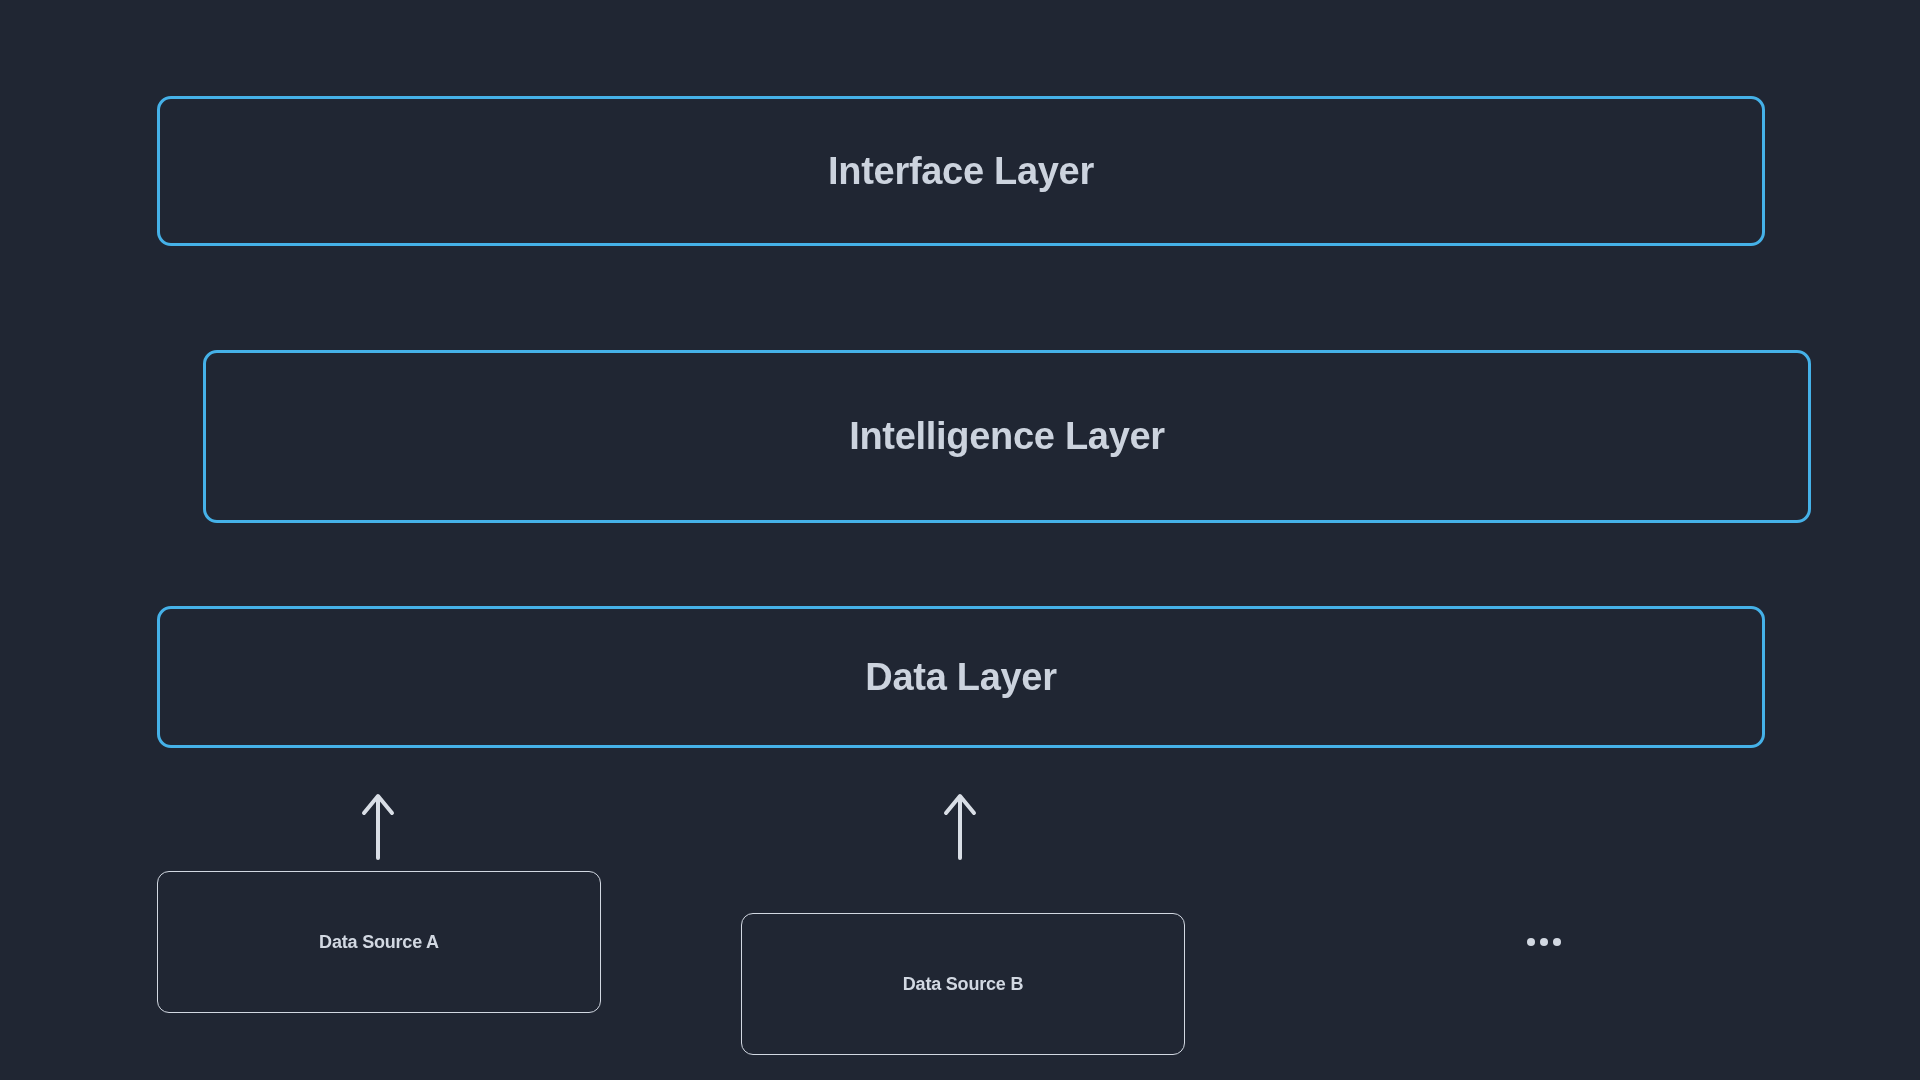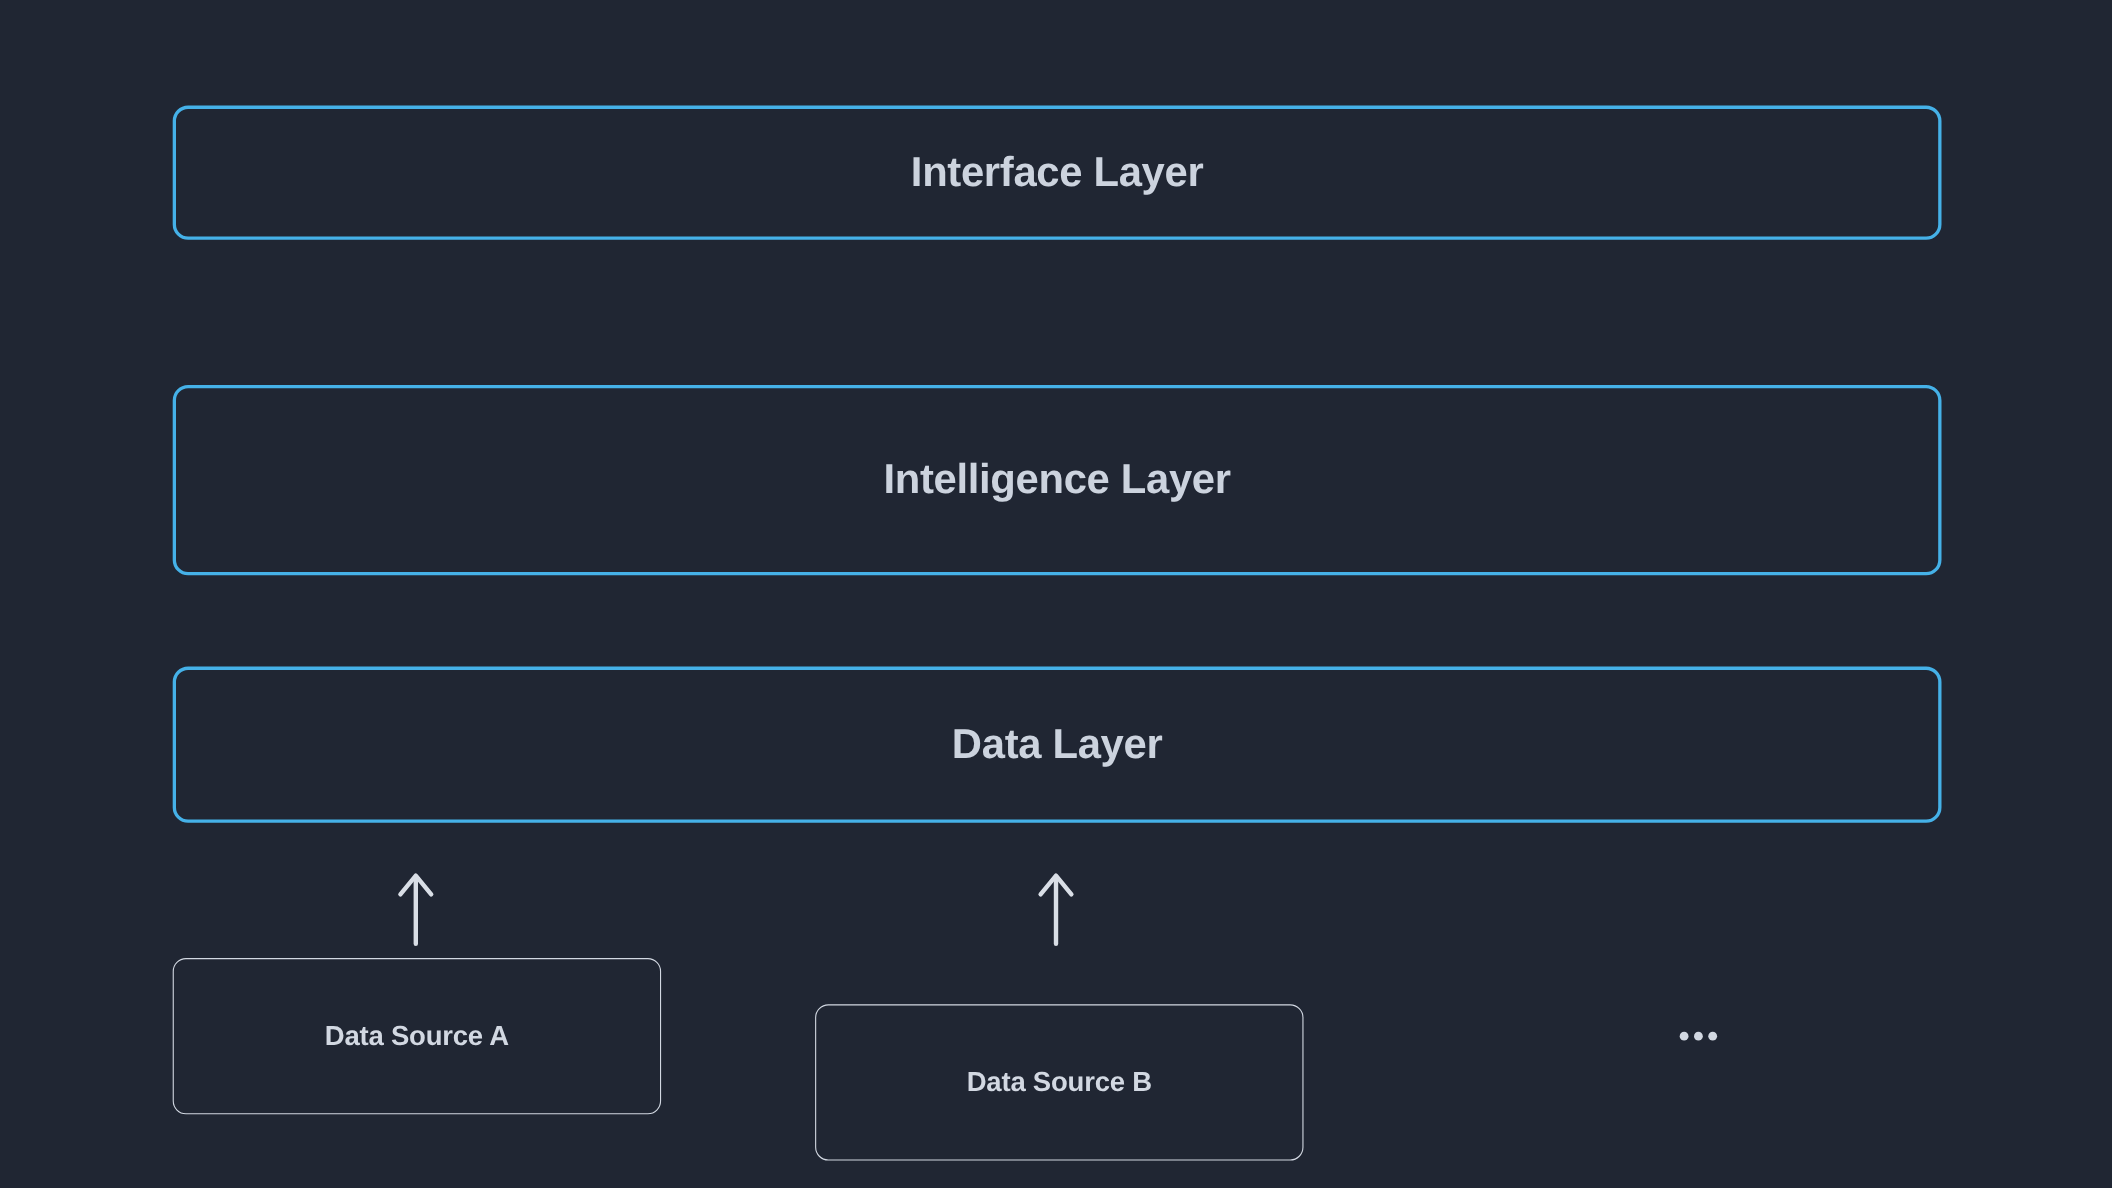--- a/index.html
+++ b/index.html
@@ -30,22 +30,22 @@
     position: absolute;
     left: 157px;
     width: 1608px;
     border: 3px solid var(--layer-border);
     border-radius: 14px;
     display: flex;
     align-items: center;
     justify-content: center;
     background: transparent;
   }
-  #layer-interface    { top: 96px;  height: 122px; text-align: center; }
-  #layer-intelligence { top: 350px; height: 173px; }
+  #layer-interface    { top: 96px;  height: 150px; text-align: center; }
+  #layer-intelligence { top: 350px; height: 173px; margin-left: 46px; }
   #layer-data         { top: 606px; height: 142px; }
   .layer-label {
     font-size: 38px;
     font-weight: 700;
     letter-spacing: -0.3px;
     color: var(--layer-text);
   }
 
   
   .source-box {
@@ -56,21 +56,21 @@
     border: 1.5px solid var(--source-border);
     border-radius: 12px;
     display: flex;
     align-items: center;
     justify-content: center;
     background: transparent;
   }
   #source-a { left: 157px; }
   #source-b { left: 741px; margin-top: 42px; }
   .source-label {
-    font-size: 25px;
+    font-size: 18px;
     font-weight: 700;
     letter-spacing: -0.2px;
     color: var(--source-text);
   }
 
   
   .arrow {
     position: absolute;
     top: 790px;
     width: 44px;

